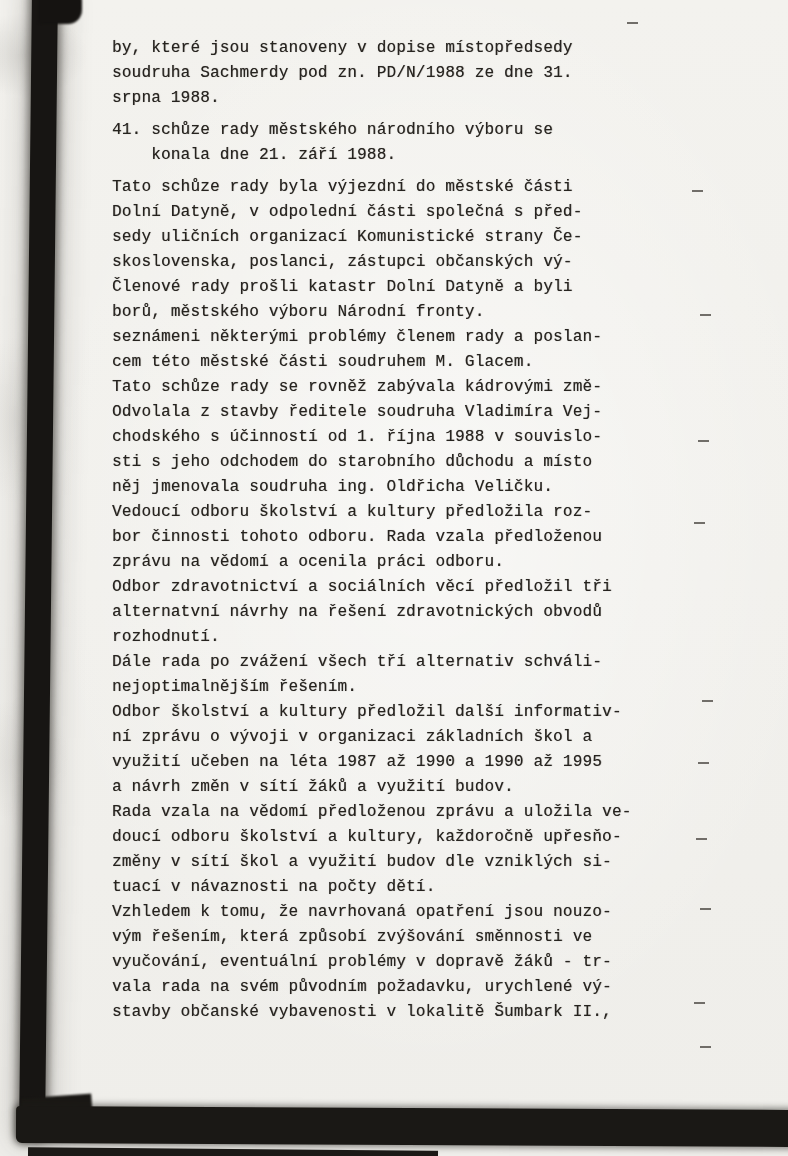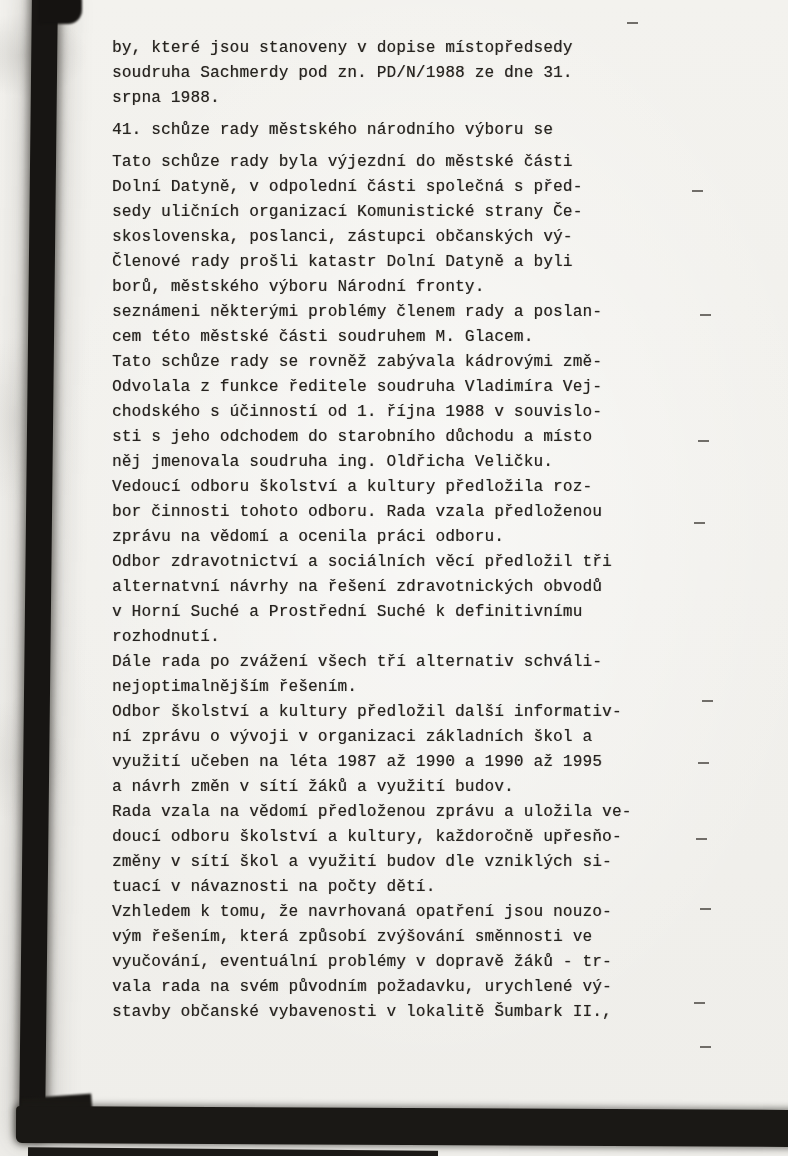--- a/index.html
+++ b/index.html
@@ -134,41 +134,41 @@
   <div class="scan-dash" style="left:700px; top:1046px;"></div>
 
   <div class="text-column">
       <div class="block">
         <div class="line">by, které jsou stanoveny v dopise místopředsedy</div>
         <div class="line">soudruha Sachmerdy pod zn. PD/N/1988 ze dne 31.</div>
         <div class="line">srpna 1988.</div>
       </div>
       <div class="block">
         <div class="line">41. schůze rady městského národního výboru se</div>
+        <div class="line">    konala dne 21. září 1988.</div>
       </div>
       <div class="block">
         <div class="line">Tato schůze rady byla výjezdní do městské části</div>
         <div class="line">Dolní Datyně, v odpolední části společná s před-</div>
         <div class="line">sedy uličních organizací Komunistické strany Če-</div>
         <div class="line">skoslovenska, poslanci, zástupci občanských vý-</div>
         <div class="line">Členové rady prošli katastr Dolní Datyně a byli</div>
         <div class="line">borů, městského výboru Národní fronty.</div>
         <div class="line">seznámeni některými problémy členem rady a poslan-</div>
         <div class="line">cem této městské části soudruhem M. Glacem.</div>
         <div class="line">Tato schůze rady se rovněž zabývala kádrovými změ-</div>
-        <div class="line">Odvolala z funkce ředitele soudruha Vladimíra Vej-</div>
+        <div class="line">Odvolala z stavby ředitele soudruha Vladimíra Vej-</div>
         <div class="line">chodského s účinností od 1. října 1988 v souvislo-</div>
         <div class="line">sti s jeho odchodem do starobního důchodu a místo</div>
         <div class="line">něj jmenovala soudruha ing. Oldřicha Veličku.</div>
         <div class="line">Vedoucí odboru školství a kultury předložila roz-</div>
         <div class="line">bor činnosti tohoto odboru. Rada vzala předloženou</div>
         <div class="line">zprávu na vědomí a ocenila práci odboru.</div>
         <div class="line">Odbor zdravotnictví a sociálních věcí předložil tři</div>
         <div class="line">alternatvní návrhy na řešení zdravotnických obvodů</div>
-        <div class="line">v Horní Suché a Prostřední Suché k definitivnímu</div>
         <div class="line">rozhodnutí.</div>
         <div class="line">Dále rada po zvážení všech tří alternativ schváli-</div>
         <div class="line">nejoptimalnějším řešením.</div>
         <div class="line">Odbor školství a kultury předložil další informativ-</div>
         <div class="line">ní zprávu o vývoji v organizaci základních škol a</div>
         <div class="line">využití učeben na léta 1987 až 1990 a 1990 až 1995</div>
         <div class="line">a návrh změn v sítí žáků a využití budov.</div>
         <div class="line">Rada vzala na vědomí předloženou zprávu a uložila ve-</div>
         <div class="line">doucí odboru školství a kultury, každoročně upřesňo-</div>
         <div class="line">změny v sítí škol a využití budov dle vzniklých si-</div>

